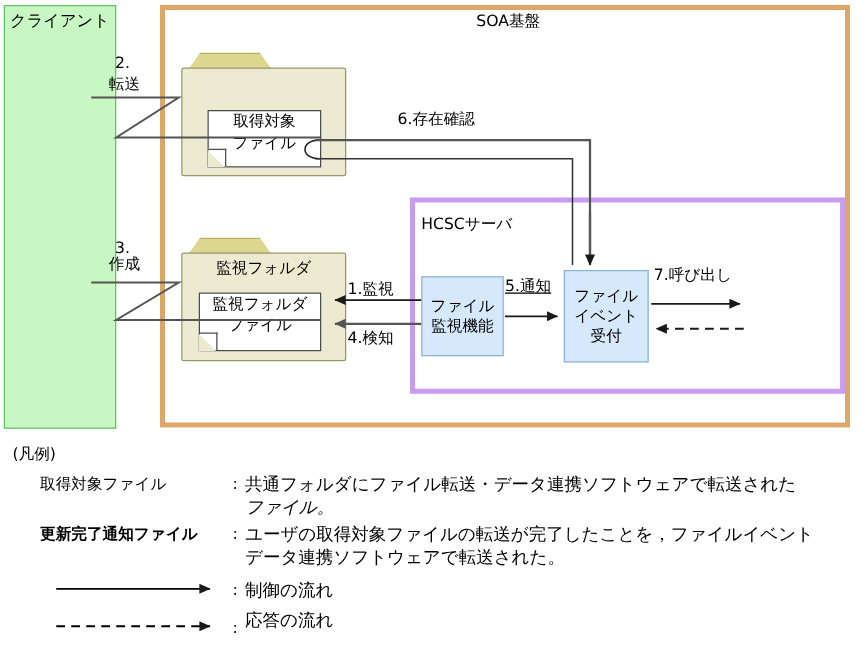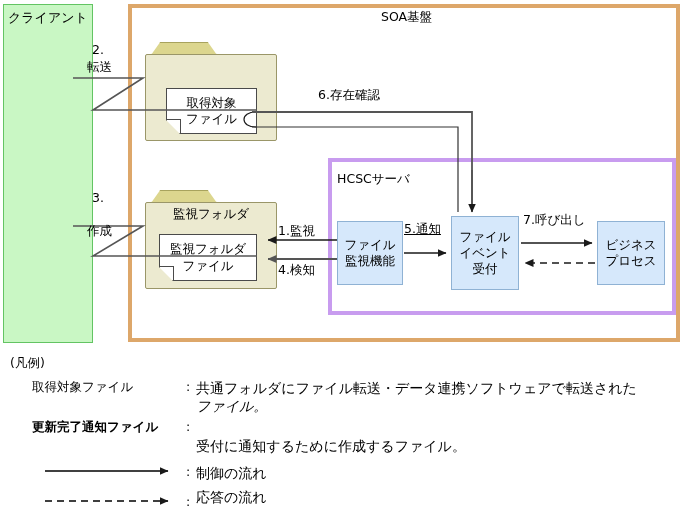--- a/index.html
+++ b/index.html
@@ -30,21 +30,21 @@
   .folder{position:absolute;}
   .folder .tab{position:absolute;left:6px;top:0;width:66px;height:13px;
     background:#dcd68e;border:1px solid #a8a35d;border-bottom:none;box-sizing:border-box;
     clip-path:polygon(14% 0,86% 0,100% 100%,0 100%);}
   .folder .body{position:absolute;left:0;top:12px;width:100%;height:calc(100% - 12px);
     background:#ecead0;border:1px solid #9a9668;box-sizing:border-box;border-radius:2px;}
   .folder .fname{position:absolute;left:0;top:16px;width:100%;text-align:center;
     font-size:12.5px;}
   .filecard{position:absolute;background:#ffffff;border:1px solid #4a4a4a;
     box-sizing:border-box;display:flex;flex-direction:column;align-items:center;
-    justify-content:center;font-size:12.5px;line-height:1.32;text-align:center;}
+    justify-content:flex-start;font-size:12.5px;line-height:1.32;text-align:center;}
   .dogear{position:absolute;left:0;bottom:0;width:13px;height:13px;background:#ffffff;
      border-right:1px solid #4a4a4a;border-top:1px solid #4a4a4a;
      transform:translate(0,0);}
   .dogear:after{content:"";position:absolute;left:-1px;bottom:-1px;width:14px;height:14px;
      background:#ecead0;clip-path:polygon(0 0,0 100%,100% 100%);}
   .lg-title{font-size:12.5px;}
   .lg-row{position:absolute;font-size:14px;line-height:1.30;}
   .lg-term{position:absolute;font-size:12.5px;}
   .lg-colon{position:absolute;font-size:12.5px;}
 </style>
@@ -90,26 +90,20 @@
   </div>
 
   <div class="cbox" style="left:451px;top:216px;width:68px;height:74px;">
     <div>
       <div>ファイル</div>
       <div>イベント</div>
       <div>受付</div>
     </div>
   </div>
 
-  <div class="cbox" style="left:597px;top:221px;width:68px;height:64px;">
-    <div>
-      <div>ビジネス</div>
-      <div>プロセス</div>
-    </div>
-  </div>
 
   <svg class="layer">
     <defs>
       <marker id="ah" markerWidth="9" markerHeight="8" refX="8.5" refY="4" orient="auto" markerUnits="userSpaceOnUse">
         <path d="M0,0 L9,4 L0,8 z" fill="#1a1a1a"></path>
       </marker>
       <marker id="ahg" markerWidth="9" markerHeight="8" refX="8.5" refY="4" orient="auto" markerUnits="userSpaceOnUse">
         <path d="M0,0 L9,4 L0,8 z" fill="#555"></path>
       </marker>
       <marker id="ahd" markerWidth="9" markerHeight="8" refX="8.5" refY="4" orient="auto" markerUnits="userSpaceOnUse">
@@ -157,38 +151,39 @@
     </g>
     <g>
       <path d="M45,501 L168,501" fill="none" stroke="#000" stroke-width="1.6" stroke-dasharray="7,5" marker-end="url(#ah)"></path>
     </g>
   </svg>
 
   <div class="lbl t12" style="left:92px;top:43px;">2.</div>
   <div class="lbl t12" style="left:87px;top:60px;">転送</div>
 
   <div class="lbl t12" style="left:92px;top:191px;">3.</div>
-  <div class="lbl t12" style="left:87px;top:224px;text-align:center;">作成</div>
+  <div class="lbl t12" style="left:87px;top:204px;text-align:center;">作成</div>
 
   <div class="lbl t12" style="left:278px;top:224px;">1.監視</div>
   <div class="lbl t12" style="left:278px;top:263px;">4.検知</div>
   <div class="lbl t12" style="left:404px;top:222px;text-decoration:underline;">5.通知</div>
   <div class="lbl t12" style="left:318px;top:88px;">6.存在確認</div>
   <div class="lbl t12" style="left:523px;top:213px;">7.呼び出し</div>
 
   <div class="lbl lg-title" style="left:10px;top:356px;">(凡例)</div>
 
   <div class="lg-term" style="left:32px;top:379px;">取得対象ファイル</div>
   <div class="lg-colon" style="left:186px;top:379px;">:</div>
   <div class="lg-row" style="left:196px;top:379px;">共通フォルダにファイル転送・データ連携ソフトウェアで転送された</div>
   <div class="lg-row" style="left:196px;top:397px;font-style:italic;">ファイル。</div>
 
   <div class="lg-term" style="left:32px;top:419px;font-weight:bold;">更新完了通知ファイル</div>
   <div class="lg-colon" style="left:186px;top:419px;">:</div>
-  <div class="lg-row" style="left:196px;top:437px;">受付に通知するために作成するファイル。</div>
+  <div class="lg-row" style="left:196px;top:419px;">ユーザの取得対象ファイルの転送が完了したことを，ファイルイベント</div>
+  <div class="lg-row" style="left:196px;top:437px;">データ連携ソフトウェアで転送された。</div>
 
   <div class="lg-colon" style="left:186px;top:464px;">:</div>
   <div class="lg-row" style="left:196px;top:464px;">制御の流れ</div>
 
   <div class="lg-colon" style="left:186px;top:494px;">:</div>
   <div class="lg-row" style="left:196px;top:488px;text-align:right;">応答の流れ</div>
 
 </div>
 
 </body></html>

